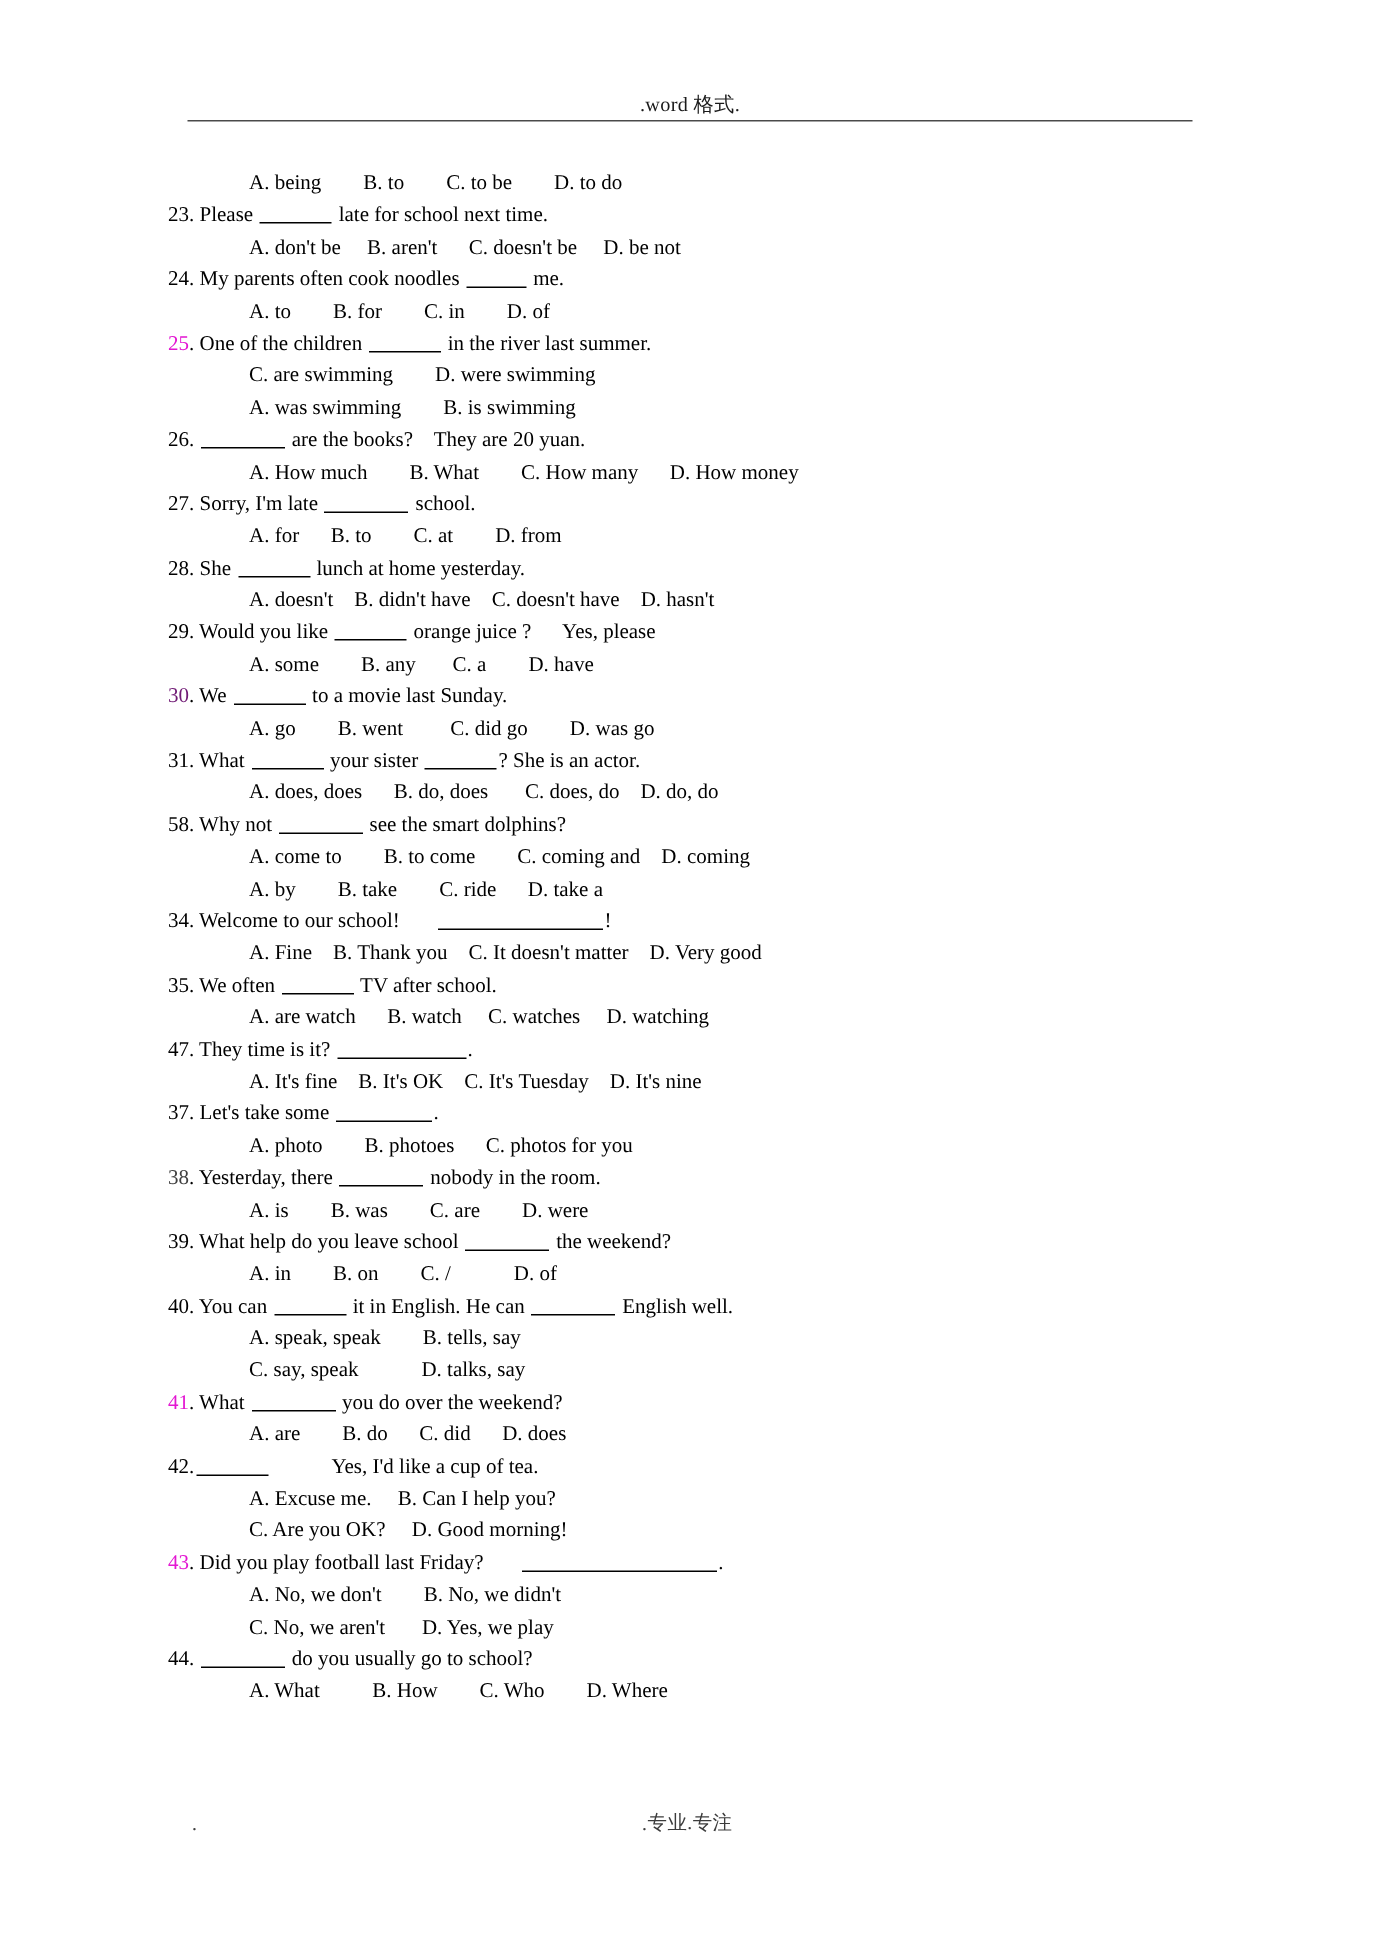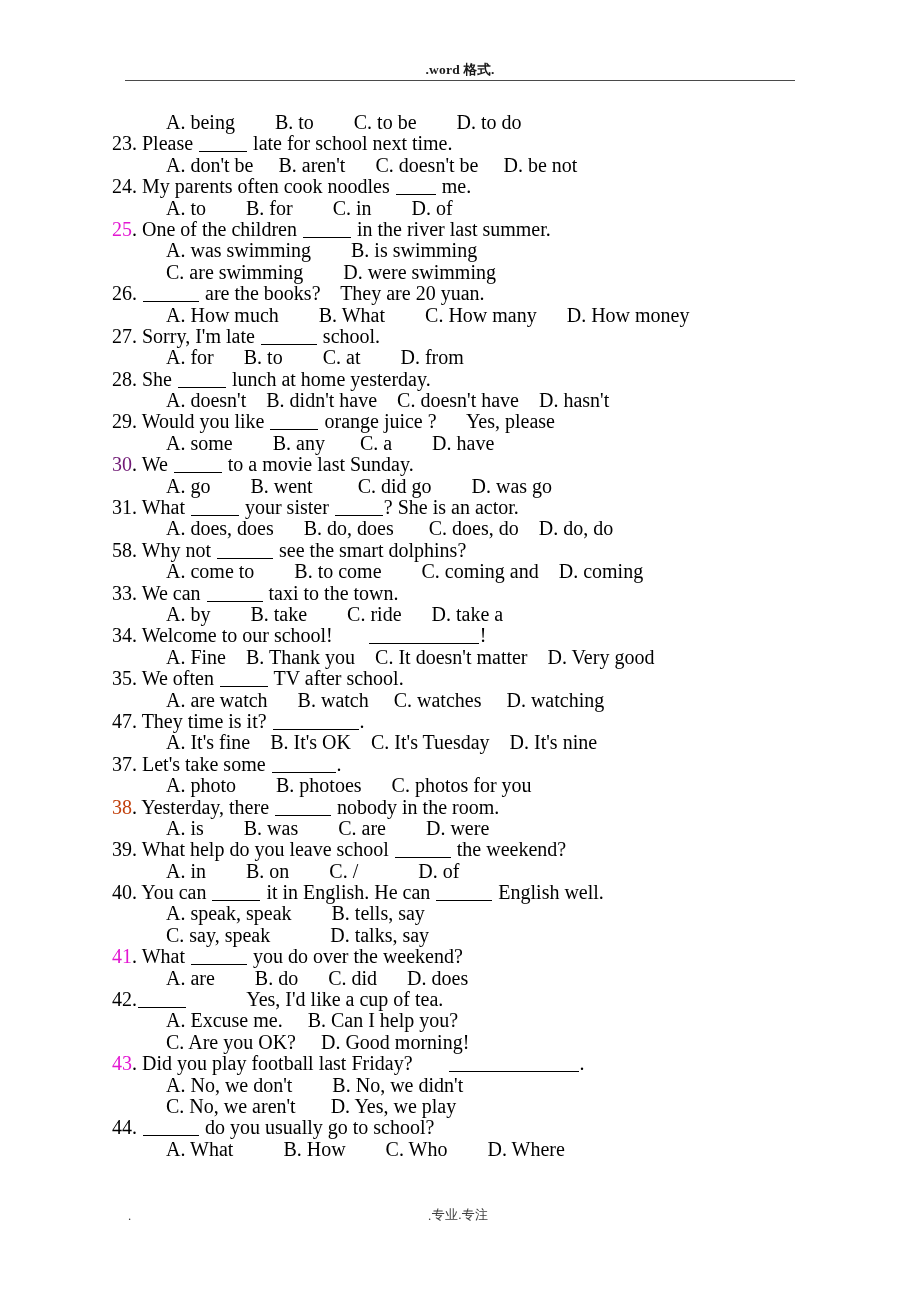--- a/index.html
+++ b/index.html
@@ -22,21 +22,20 @@
     width: 920px;
     height: 1302px;
   }
 
   
   .header {
     position: absolute;
     left: 125px;
     top: 62px;
     width: 670px;
-    font-weight: bold;
   }
   .header-text {
     text-align: center;
     font-size: 13.5px;
     line-height: 16px;
     color: #1a1a1a;
     letter-spacing: 0.2px;
   }
   .header-rule {
     margin-top: 2px;
@@ -47,21 +46,21 @@
 
   
   .content {
     position: absolute;
     left: 0;
     top: 112px;
     width: 920px;
   }
 
   .line {
-    font-size: 20px;
+    font-size: 14px;
     line-height: 21.4px;
     white-space: pre;
     color: #000000;
     height: 21.4px;
   }
   .line.q {
     padding-left: 112px;
   }
   .line.opt {
     padding-left: 166px;
@@ -134,47 +133,46 @@
     <div class="header-rule"></div>
   </div>
 
   <div class="content" id="content">
       <div class="line opt"><span>A. being        B. to        C. to be        D. to do</span></div>
       <div class="line q"><span class="qnum">23.</span><span> Please </span><span class="blk w2"></span><span> late for school next time.</span></div>
       <div class="line opt"><span>A. don't be     B. aren't      C. doesn't be     D. be not</span></div>
       <div class="line q"><span class="qnum">24.</span><span> My parents often cook noodles </span><span class="blk w1"></span><span> me.</span></div>
       <div class="line opt"><span>A. to        B. for        C. in        D. of</span></div>
       <div class="line q"><span class="qnum hl"><span style="color: rgb(227, 22, 210);">25</span><span style="color: rgb(0, 0, 0);">.</span></span><span> One of the children </span><span class="blk w2"></span><span> in the river last summer.</span></div>
+      <div class="line opt"><span>C. are swimming        D. were swimming</span></div>
       <div class="line opt"><span>A. was swimming        B. is swimming</span></div>
-      <div class="line opt"><span>C. are swimming        D. were swimming</span></div>
       <div class="line q"><span class="qnum">26.</span><span> </span><span class="blk w3"></span><span> are the books?    They are 20 yuan.</span></div>
       <div class="line opt"><span>A. How much        B. What        C. How many      D. How money</span></div>
       <div class="line q"><span class="qnum">27.</span><span> Sorry, I'm late </span><span class="blk w3"></span><span> school.</span></div>
       <div class="line opt"><span>A. for      B. to        C. at        D. from</span></div>
       <div class="line q"><span class="qnum">28.</span><span> She </span><span class="blk w2"></span><span> lunch at home yesterday.</span></div>
       <div class="line opt"><span>A. doesn't    B. didn't have    C. doesn't have    D. hasn't</span></div>
       <div class="line q"><span class="qnum">29.</span><span> Would you like </span><span class="blk w2"></span><span> orange juice ?      Yes, please</span></div>
       <div class="line opt"><span>A. some        B. any       C. a        D. have</span></div>
       <div class="line q"><span class="qnum hl"><span style="color: #701a75; text-align: right;">30</span><span style="color: rgb(0, 0, 0);">.</span></span><span> We </span><span class="blk w2"></span><span> to a movie last Sunday.</span></div>
       <div class="line opt"><span>A. go        B. went         C. did go        D. was go</span></div>
       <div class="line q"><span class="qnum">31.</span><span> What </span><span class="blk w2"></span><span> your sister </span><span class="blk w2"></span><span>? She is an actor.</span></div>
       <div class="line opt"><span>A. does, does      B. do, does       C. does, do    D. do, do</span></div>
       <div class="line q"><span class="qnum">58.</span><span> Why not </span><span class="blk w3"></span><span> see the smart dolphins?</span></div>
       <div class="line opt"><span>A. come to        B. to come        C. coming and    D. coming</span></div>
-      <div class="line q"><span class="qnum">33.</span><span> We can </span><span class="blk w3"></span><span> taxi to the town.</span></div>
       <div class="line opt"><span>A. by        B. take        C. ride      D. take a</span></div>
       <div class="line q"><span class="qnum">34.</span><span> Welcome to our school!       </span><span class="blk w6"></span><span>!</span></div>
       <div class="line opt"><span>A. Fine    B. Thank you    C. It doesn't matter    D. Very good</span></div>
       <div class="line q"><span class="qnum">35.</span><span> We often </span><span class="blk w2"></span><span> TV after school.</span></div>
       <div class="line opt"><span>A. are watch      B. watch     C. watches     D. watching</span></div>
       <div class="line q"><span class="qnum">47.</span><span> They time is it? </span><span class="blk w5"></span><span>.</span></div>
       <div class="line opt"><span>A. It's fine    B. It's OK    C. It's Tuesday    D. It's nine</span></div>
       <div class="line q"><span class="qnum">37.</span><span> Let's take some </span><span class="blk w4"></span><span>.</span></div>
       <div class="line opt"><span>A. photo        B. photoes      C. photos for you</span></div>
-      <div class="line q"><span class="qnum hl"><span style="color: #c2410c; text-align: right;">38</span><span style="color: rgb(0, 0, 0);">.</span></span><span> Yesterday, there </span><span class="blk w3"></span><span> nobody in the room.</span></div>
+      <div class="line q"><span class="qnum hl"><span style="color: #404040; text-align: right;">38</span><span style="color: rgb(0, 0, 0);">.</span></span><span> Yesterday, there </span><span class="blk w3"></span><span> nobody in the room.</span></div>
       <div class="line opt"><span>A. is        B. was        C. are        D. were</span></div>
       <div class="line q"><span class="qnum">39.</span><span> What help do you leave school </span><span class="blk w3"></span><span> the weekend?</span></div>
       <div class="line opt"><span>A. in        B. on        C. /            D. of</span></div>
       <div class="line q"><span class="qnum">40.</span><span> You can </span><span class="blk w2"></span><span> it in English. He can </span><span class="blk w3"></span><span> English well.</span></div>
       <div class="line opt"><span>A. speak, speak        B. tells, say</span></div>
       <div class="line opt"><span>C. say, speak            D. talks, say</span></div>
       <div class="line q"><span class="qnum hl"><span style="color: rgb(227, 22, 210);">41</span><span style="color: rgb(0, 0, 0);">.</span></span><span> What </span><span class="blk w3"></span><span> you do over the weekend?</span></div>
       <div class="line opt"><span>A. are        B. do      C. did      D. does</span></div>
       <div class="line q"><span class="qnum">42.</span><span class="blk w2"></span><span>            Yes, I'd like a cup of tea.</span></div>
       <div class="line opt"><span>A. Excuse me.     B. Can I help you?</span></div>

